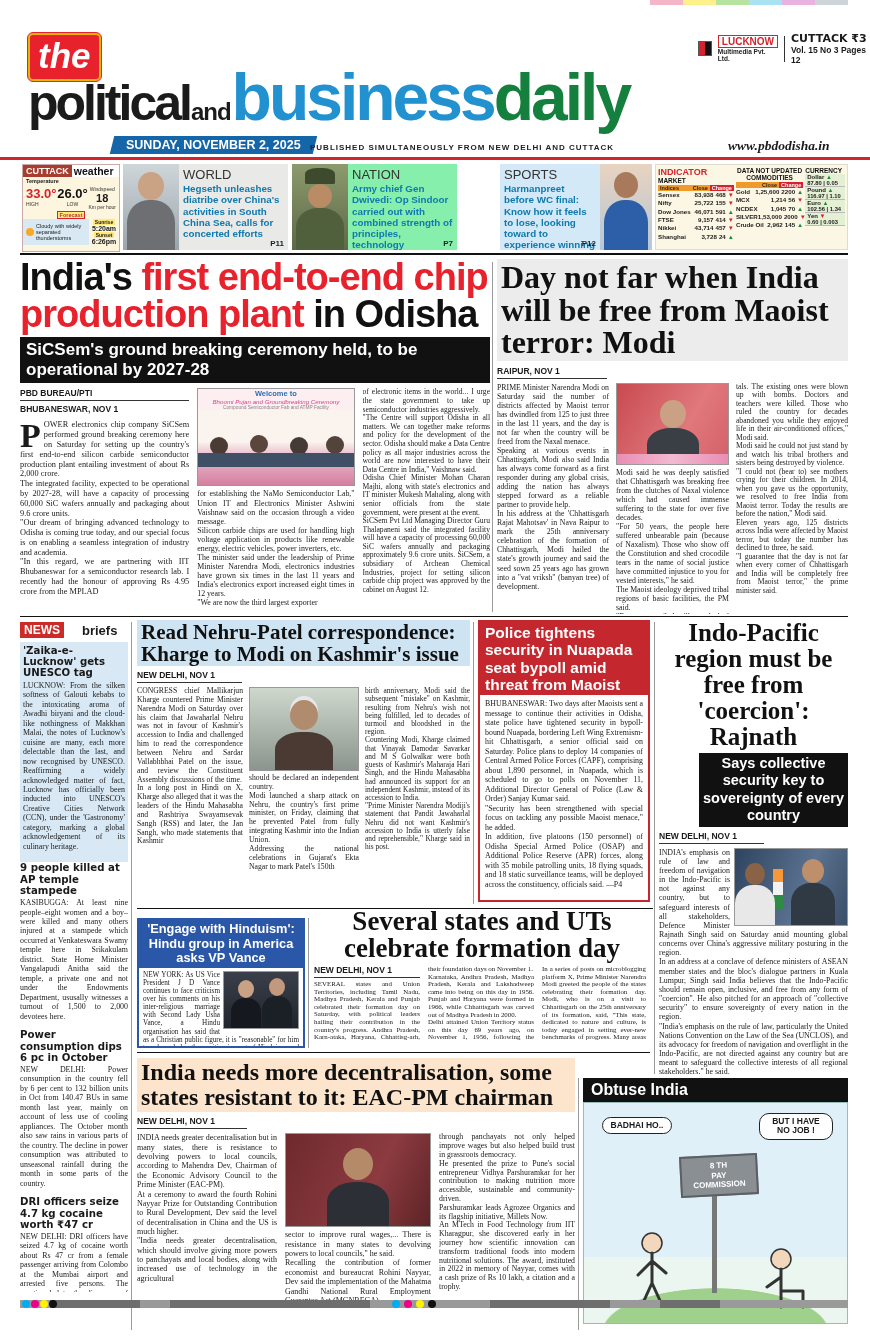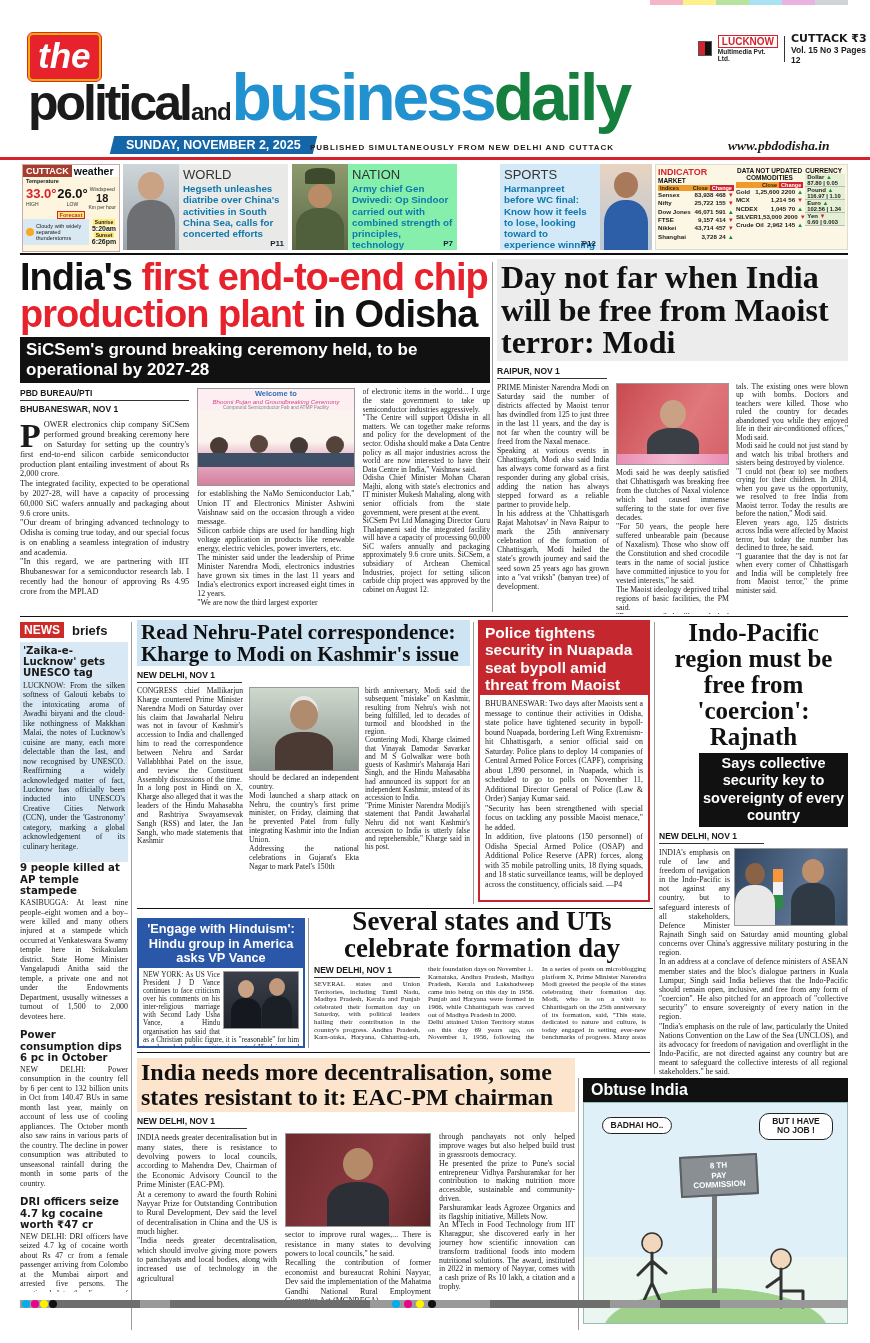--- a/index.html
+++ b/index.html
@@ -99,21 +99,21 @@
             font-weight:bold;font-size:17px;padding:3px 6px;}
   .caption-banner{background:#fdeef2;text-align:center;font-family:"Liberation Sans",sans-serif;}
   .cap1{color:#2a6fb8;font-weight:bold;font-size:7.5px;}
   .cap2{color:#d5478a;font-size:6.2px;font-style:italic;}
   .cap3{color:#888;font-size:4.8px;}
   
   .serif-hl{font-family:"Liberation Serif",serif;font-weight:bold;color:#111;}
   .blk-sub{background:#111;color:#fff;font-family:"Liberation Sans",sans-serif;
            font-weight:bold;text-align:center;}
   
-  .briefs-hd{display:flex;align-items:center;gap:8px;margin-bottom:4px;}
+  .briefs-hd{display:flex;align-items:center;gap:18px;margin-bottom:4px;}
   .news-chip{background:#cc2b28;color:#fff;font-family:"Liberation Sans",sans-serif;
              font-weight:bold;font-size:12px;padding:1px 4px;}
   .briefs-lbl{font-family:"Liberation Sans",sans-serif;font-weight:bold;font-size:13px;}
   .brief h3{font-family:"DejaVu Sans",sans-serif;font-size:10.2px;margin:0 0 2px 0;line-height:1.1;}
   .brief p{margin:0 0 8px 0;font-size:7.9px;line-height:1.2;text-align:justify;white-space:pre-line;}
   .brief:first-of-type{background:#d8e8f4;padding:3px;}
   
   .police-box{border:2px solid #c4282e;padding:0;}
   .police-hl{background:#c4282e;color:#fff;font-family:"Liberation Sans",sans-serif;
              font-weight:bold;font-size:15.5px;line-height:1.12;padding:2px 5px;}

